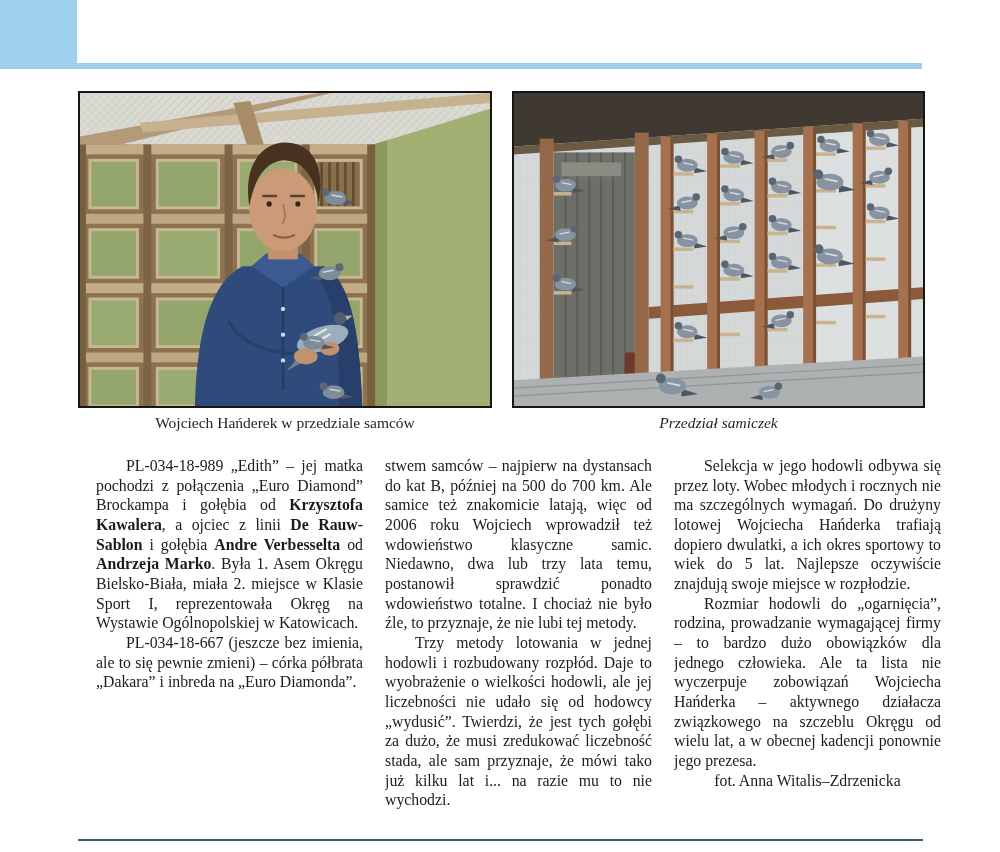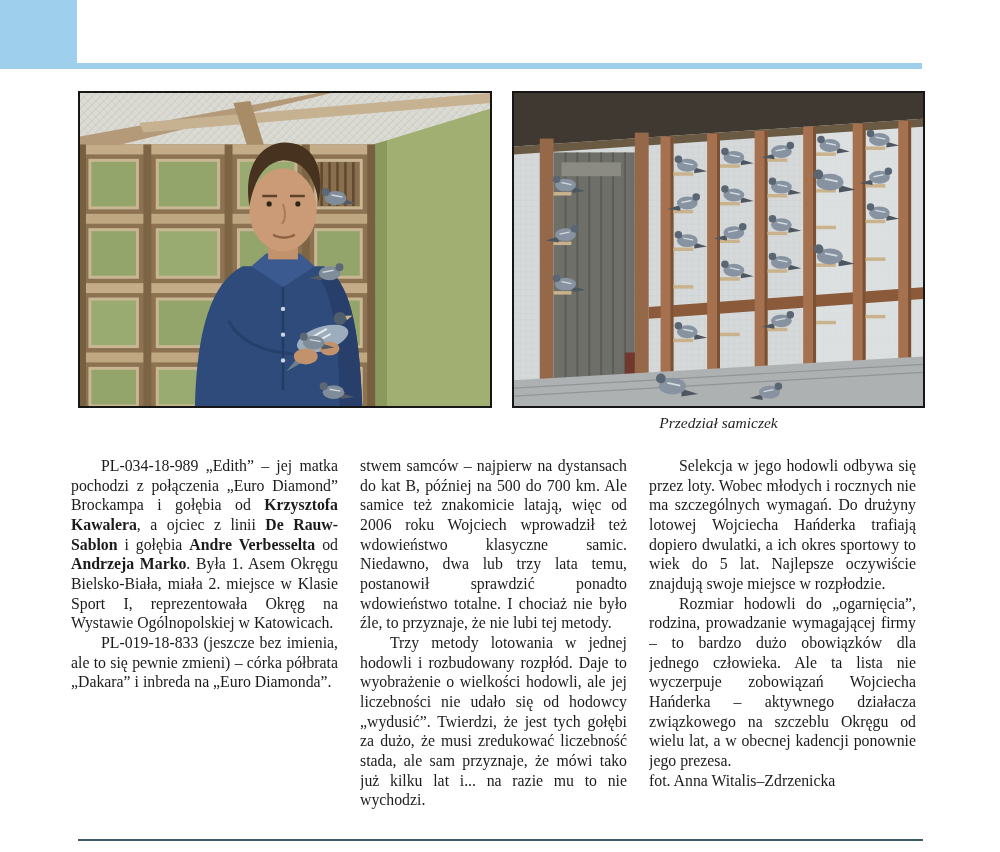--- a/index.html
+++ b/index.html
@@ -11,26 +11,26 @@
   
   .fig{position:absolute;top:91px;margin:0;box-sizing:border-box;border:2px solid #161616;background:#d9d9d3;}
   .fig-left{left:78px;width:414px;height:317px;}
   .fig-right{left:512px;width:413px;height:317px;}
   .fig svg{display:block;width:100%;height:100%;}
   
   .caption{position:absolute;top:413px;font-size:15.5px;line-height:19px;text-align:center;color:#1f1f1f;}
   .cap-left{left:78px;width:414px;}
   .cap-right{left:512px;width:413px;font-style:italic;}
   
-  .columns{position:absolute;left:71px;top:456px;width:847px;height:382px;display:flex;gap:22px;}
+  .columns{position:absolute;left:96px;top:456px;width:847px;height:382px;display:flex;gap:22px;}
   .col{width:267px;overflow:hidden;font-size:15.8px;line-height:19.65px;text-align:justify;
        text-justify:inter-word;}
   .col p{margin:0;}
   .col p.indent{text-indent:30px;}
-  .credit{text-align:left;}
+  .credit{text-align:center;}
   b{font-weight:bold;}
   
   .bottomrule{position:absolute;left:78px;top:839px;width:845px;height:2px;background:#3f5b66;}
 </style>
 </head>
 <body>
 
 <div class="page">
 
   <div class="corner"></div>
@@ -221,26 +221,27 @@
       <use href="#pgR" transform="translate(52,193)"></use>
 
       <polygon points="0,290 413,266 413,316 0,316" fill="#adb1b2"></polygon>
       <path d="M0,298 L413,274 M0,306 L413,282 M30,291 L36,316 M90,288 L96,316 M150,285 L158,316 M210,282 L218,316 M270,279 L278,316 M330,276 L338,316" stroke="#90959 7" stroke-width="1"></path>
       <path d="M0,298 L413,274 M0,306 L413,282" stroke="#909597" stroke-width="1.2"></path>
       <use href="#pgR" transform="translate(160,296) scale(1.3)"></use>
       <use href="#pgR" transform="translate(258,302) scale(-1,1)"></use>
     </svg>
   </figure>
 
+  <div class="caption cap-left">Wojciech Hańderek w przedziale samców</div>
   <div class="caption cap-right">Przedział samiczek</div>
 
   <div class="columns">
     <div class="col">
       <p class="indent"><span>PL-034-18-989 „Edith” – jej matka pochodzi z połączenia „Euro Diamond” Brockampa i gołębia od </span><b>Krzysztofa Kawalera</b><span>, a ojciec z linii </span><b>De Rauw-Sablon</b><span> i gołębia </span><b>Andre Verbesselta</b><span> od </span><b>Andrzeja Marko</b><span>. Była 1. Asem Okręgu Bielsko-Biała, miała 2. miejsce w Klasie Sport I, reprezentowała Okręg na Wystawie Ogólnopolskiej w Katowicach.</span></p>
-      <p class="indent">PL-019-18-833 (jeszcze bez imienia, ale to się pewnie zmieni) – córka półbrata „Dakara” i inbreda na „Euro Diamonda”.</p>
+      <p class="indent">PL-034-18-667 (jeszcze bez imienia, ale to się pewnie zmieni) – córka półbrata „Dakara” i inbreda na „Euro Diamonda”.</p>
     </div>
     <div class="col">
       <p>stwem samców – najpierw na dystansach do kat B, później na 500 do 700 km. Ale samice też znakomicie latają, więc od 2006 roku Wojciech wprowadził też wdowieństwo klasyczne samic. Niedawno, dwa lub trzy lata temu, postanowił sprawdzić ponadto wdowieństwo totalne. I chociaż nie było źle, to przyznaje, że nie lubi tej metody.</p>
       <p class="indent">Trzy metody lotowania w jednej hodowli i rozbudowany rozpłód. Daje to wyobrażenie o wielkości hodowli, ale jej liczebności nie udało się od hodowcy „wydusić”. Twierdzi, że jest tych gołębi za dużo, że musi zredukować liczebność stada, ale sam przyznaje, że mówi tako już kilku lat i... na razie mu to nie wychodzi.</p>
     </div>
     <div class="col">
       <p class="indent">Selekcja w jego hodowli odbywa się przez loty. Wobec młodych i rocznych nie ma szczególnych wymagań. Do drużyny lotowej Wojciecha Hańderka trafiają dopiero dwulatki, a ich okres sportowy to wiek do 5 lat. Najlepsze oczywiście znajdują swoje miejsce w rozpłodzie.</p>
       <p class="indent">Rozmiar hodowli do „ogarnięcia”, rodzina, prowadzanie wymagającej firmy – to bardzo dużo obowiązków dla jednego człowieka. Ale ta lista nie wyczerpuje zobowiązań Wojciecha Hańderka – aktywnego działacza związkowego na szczeblu Okręgu od wielu lat, a w obecnej kadencji ponownie jego prezesa.</p>
       <p class="credit">fot. Anna Witalis–Zdrzenicka</p>
     </div>

